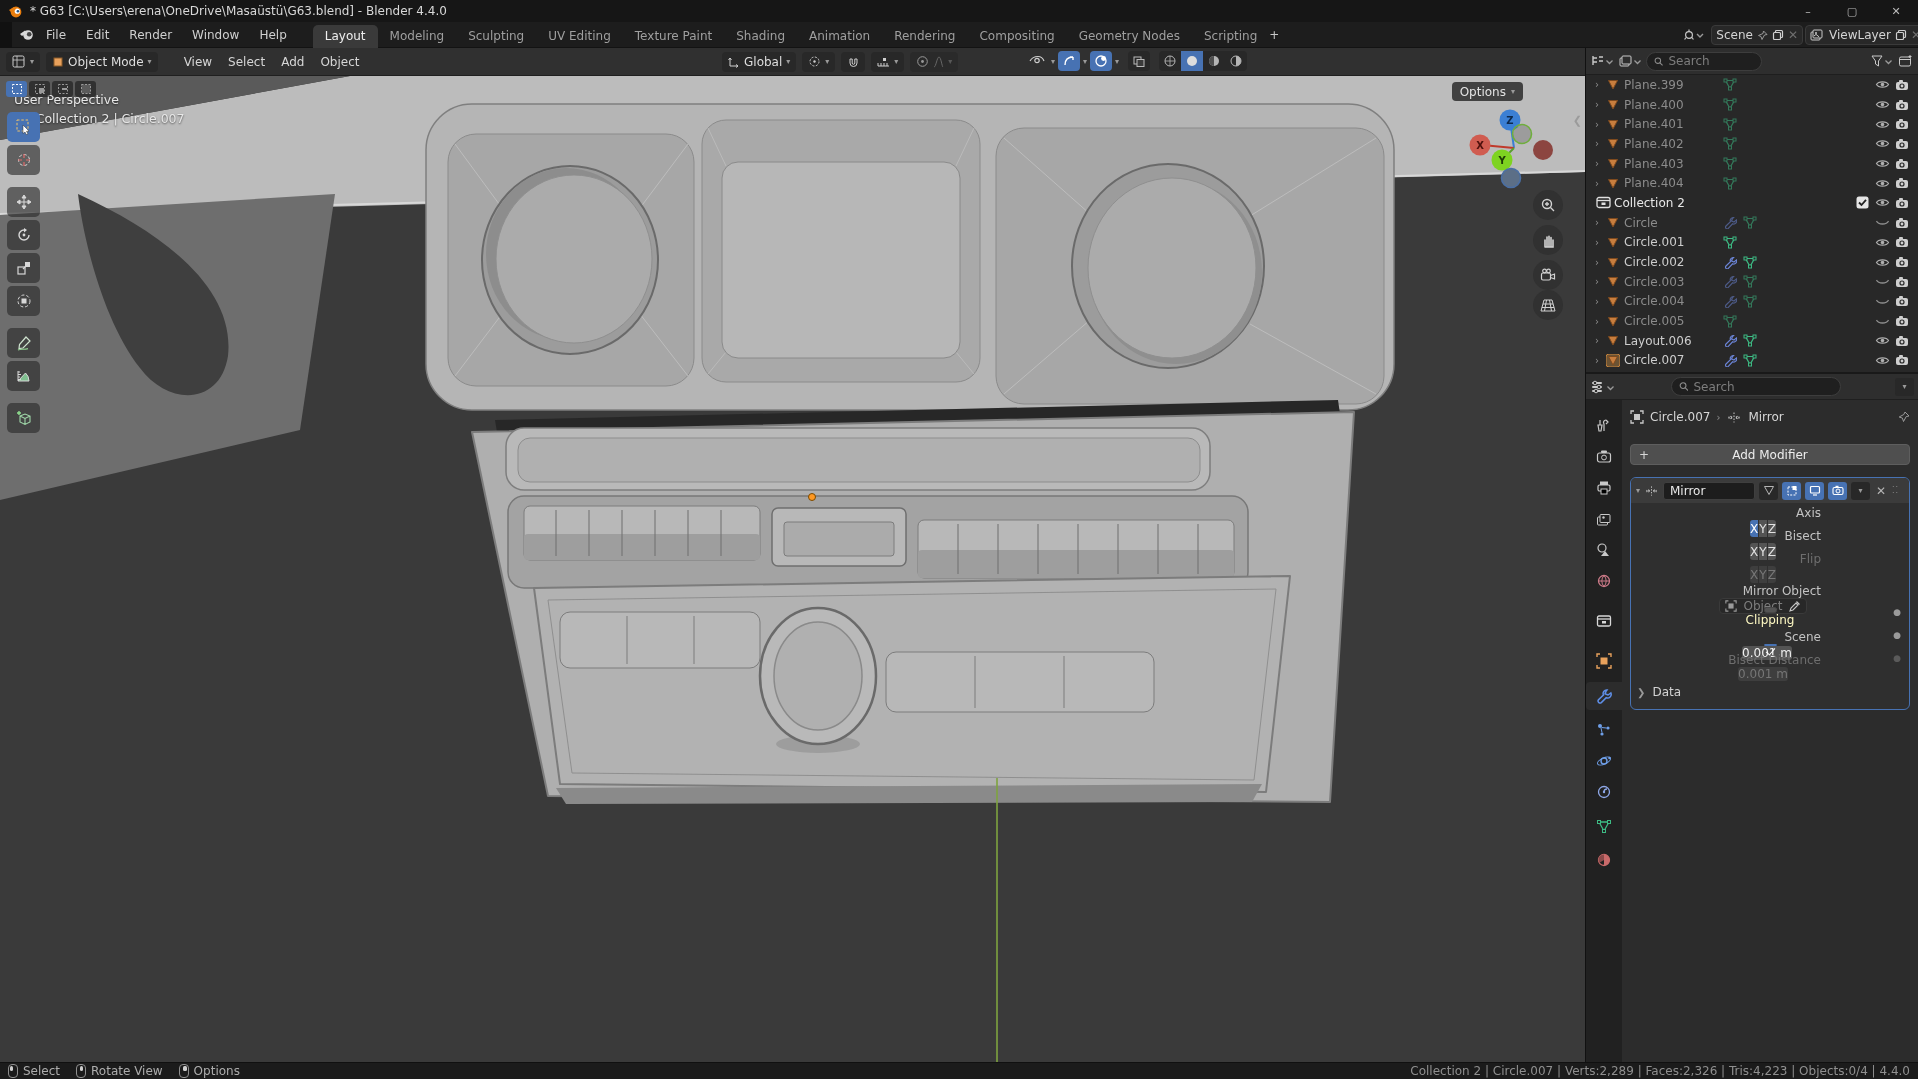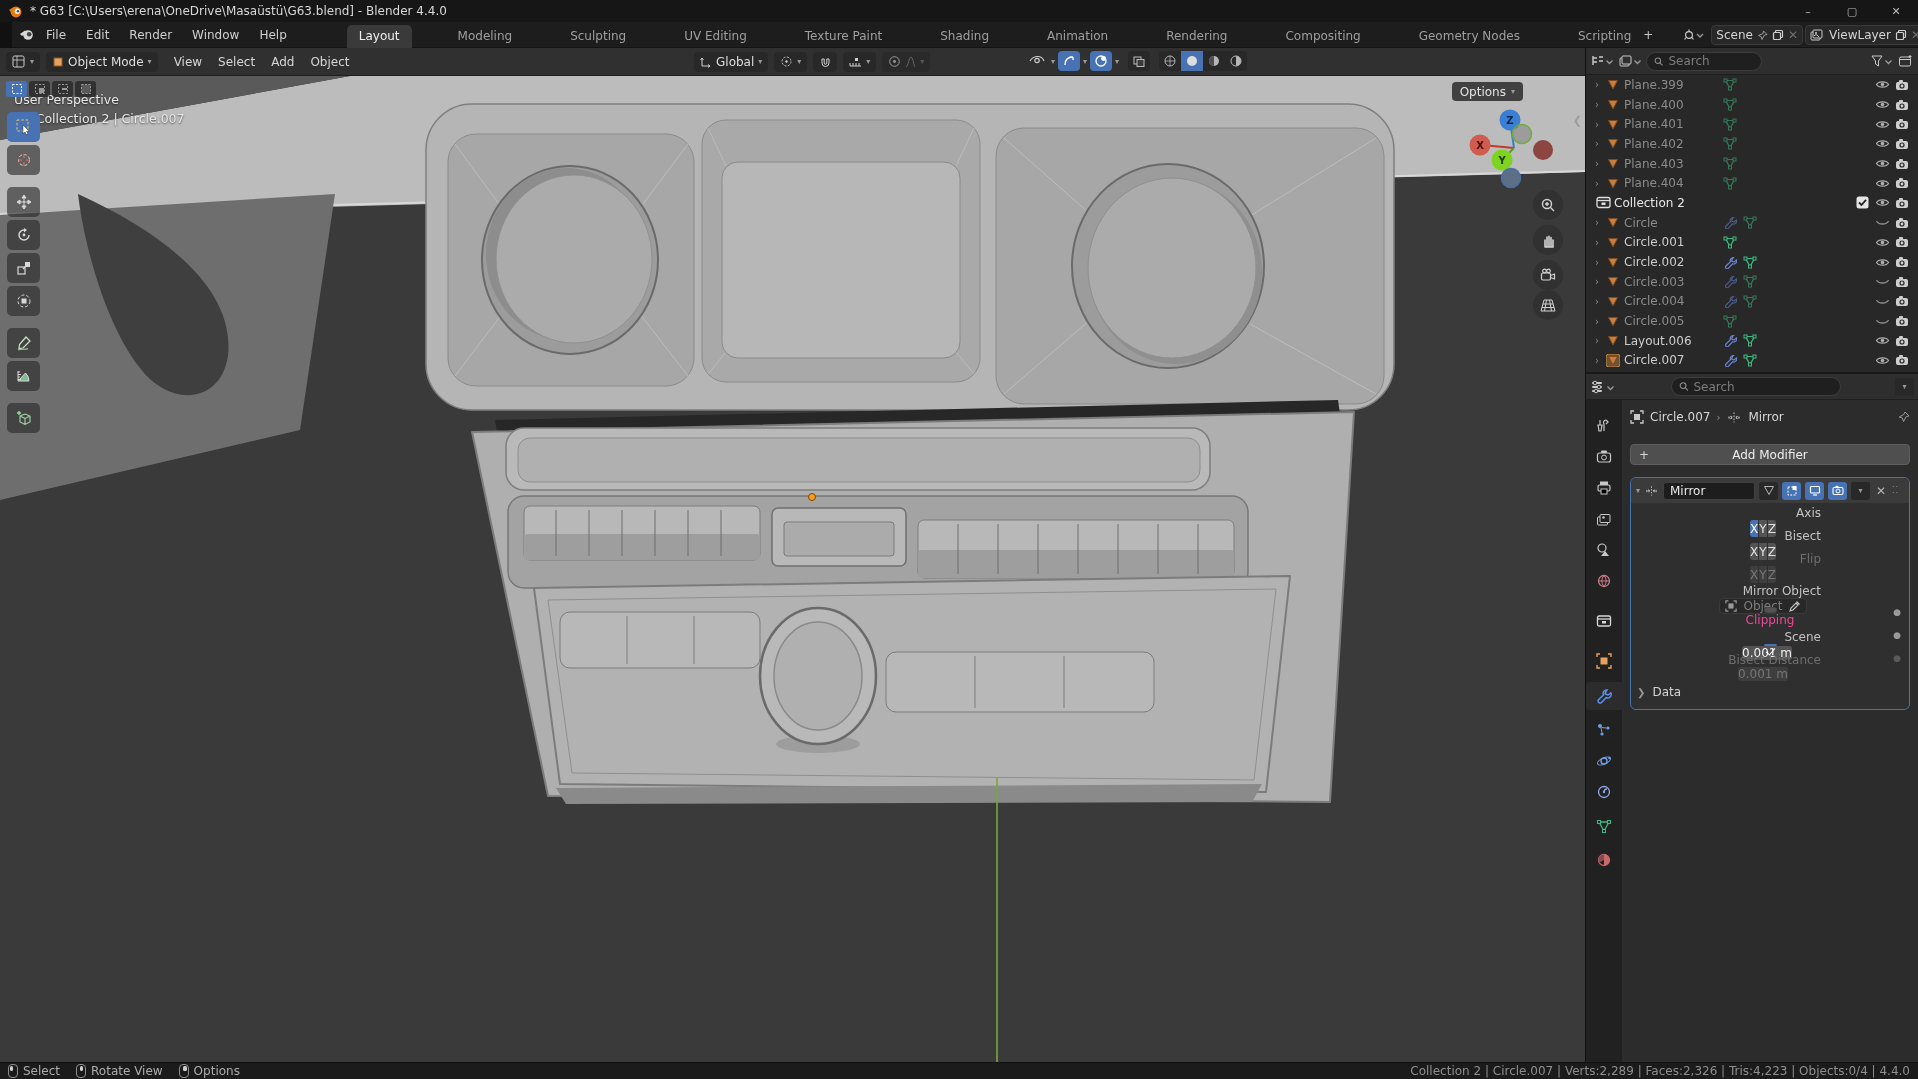--- a/index.html
+++ b/index.html
@@ -15,21 +15,21 @@
   #titlebar .ttl { color:#d8d8d8; font-size:12px; margin-left:8px; }
   #win-controls { position:absolute; right:0; top:0; height:22px; display:flex; }
   #win-controls .wbtn { width:44px; height:22px; display:flex; align-items:center; justify-content:center;
     color:#bbb; font-size:11px; }
 
   
   #topbar { position:absolute; left:12px; top:22px; width:1918px; height:26px; background:#1d1d1d;
     display:flex; align-items:center; border-bottom:1px solid #131313; }
   #topbar .menu-item { padding:0 10px; color:#cfcfcf; height:26px; line-height:26px; }
   #tabs { display:flex; margin-left:16px; height:26px; align-items:flex-end; }
-  #tabs .tab { padding:4px 12px 5px; color:#9f9f9f; border-radius:5px 5px 0 0;margin-left:34px; }
+  #tabs .tab { padding:4px 12px 5px; color:#9f9f9f; border-radius:5px 5px 0 0; }
   #tabs .tab.active { background:#3a3a3a; color:#efefef; }
   #scene-widgets { position:absolute; right:4px; top:1px; height:24px; display:flex; gap:2px; align-items:center; }
   .id-widget { display:flex; align-items:center; background:#282828; border:1px solid #3a3a3a;
     border-radius:4px; height:20px; padding:0 4px; gap:4px; color:#d4d4d4; }
   .id-widget .dimx { color:#6f6f6f; }
 
   
   #vheader { position:absolute; left:0; top:48px; width:1585px; height:28px; background:#303030;
     display:flex; align-items:center; border-bottom:1px solid #1f1f1f; }
   .hbtn { display:flex; align-items:center; gap:4px; background:#282828; border-radius:4px;
@@ -234,29 +234,29 @@
       </svg>
       <span class="chev">▾</span>
     </div>
     <div class="hbtn">
       <svg width="12" height="12" viewBox="0 0 12 12">
         <rect x="2" y="2" width="8" height="8" fill="#e8a15c" stroke="#8a5a28"></rect>
       </svg>
       <span>Object Mode</span>
       <span class="chev">▾</span>
     </div>
-    <div style="display:flex;margin-left:8px">
+    <div style="display:flex;margin-left:18px">
 
     <span class="hmenu">View</span>
         <span class="hmenu">Select</span>
         <span class="hmenu">Add</span>
         <span class="hmenu">Object</span>
       </div>
 
-    <div style="position:absolute;left:688px;display:flex;align-items:center">
+    <div style="position:absolute;left:716px;display:flex;align-items:center">
       <div class="hbtn">
         <svg width="12" height="12" viewBox="0 0 12 12">
           <path d="M2,10 L2,2 M2,10 L10,10 M2,2 l-1.5,2 M2,2 l1.5,2 M10,10 l-2,-1.5 M10,10 l-2,1.5" stroke="#cfcfcf" fill="none"></path>
         </svg>
         <span>Global</span>
         <span class="chev">▾</span>
       </div>
       <div class="hbtn">
         <svg width="13" height="13" viewBox="0 0 13 13">
           <circle cx="6.5" cy="6.5" r="4.5" fill="none" stroke="#cfcfcf" stroke-dasharray="2 1.5"></circle>
@@ -1394,21 +1394,21 @@
             <span>Object</span>
             <svg class="eyedrop" width="12" height="12" viewBox="0 0 12 12">
               <path d="M1,11 L2,8 L7,3 L9,5 L4,10 Z M7.5,1.5 L10.5,4.5" fill="none" stroke="#c9c9c9" stroke-width="1.1"></path>
             </svg>
           </div>
         </div>
 
         <div class="mrow">
           <span class="mlabel"></span>
           <span class="cbox"></span>
-          <span style="color:#ec4899">Clipping</span>
+          <span style="color:#fef9c3">Clipping</span>
           <span class="animdot">●</span>
         </div>
 
         <div class="mrow">
           <span class="mlabel">Scene</span>
           <span class="cbox checked"></span>
           <span class="valfield">0.001 m</span>
           <span class="animdot">●</span>
         </div>
 

